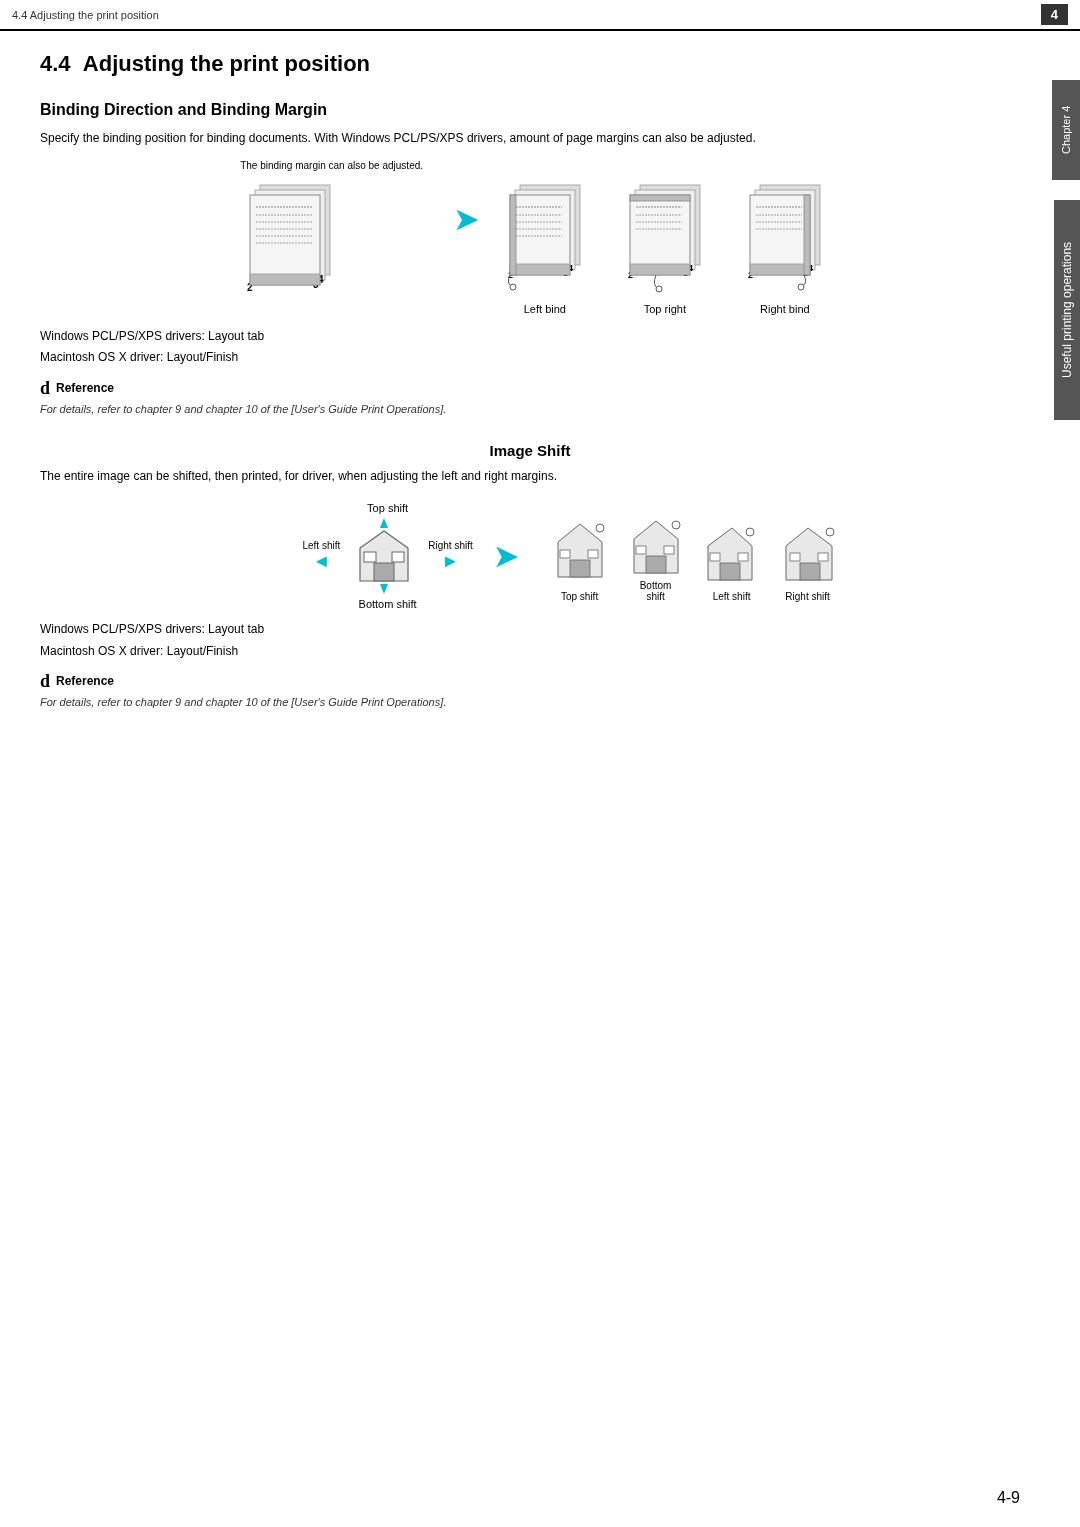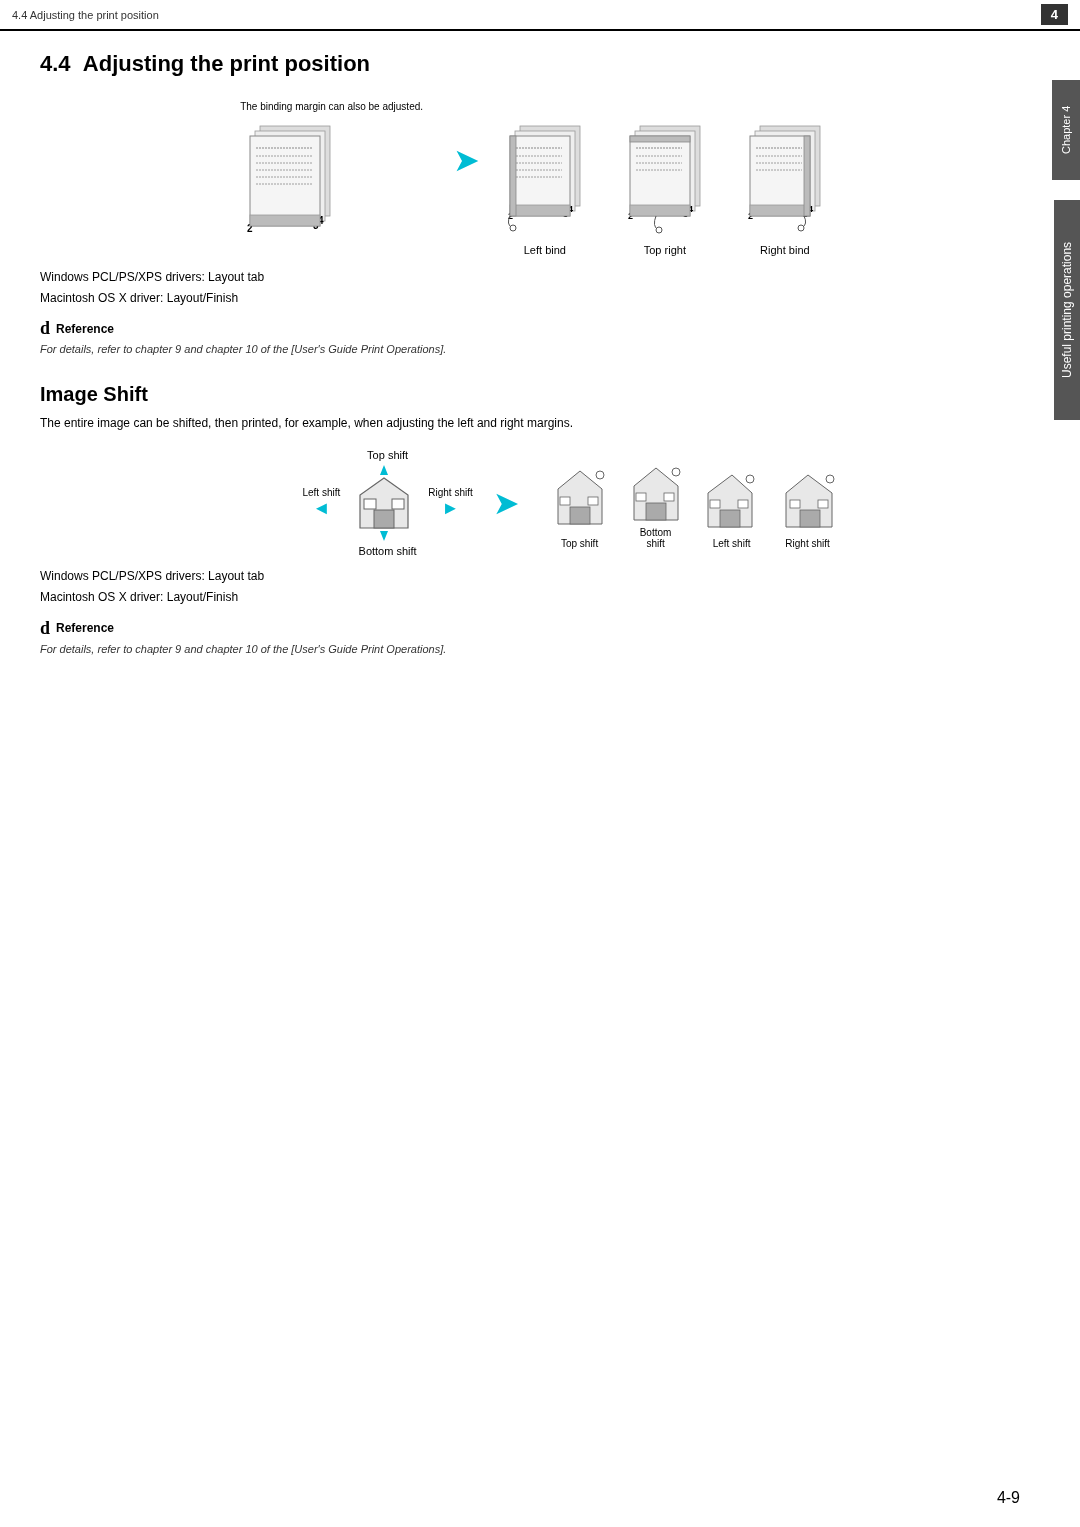--- a/index.html
+++ b/index.html
@@ -76,23 +76,24 @@
       padding-bottom: 4px;
     }
 
     h2 {
       font-size: 16px;
       font-weight: bold;
       margin-bottom: 10px;
     }
 
     h3 {
-      font-size: 20px;
+      font-size: 15px;
       font-weight: bold;
       margin-bottom: 8px;
+      text-align: center;
     }
 
     p {
       font-size: 12px;
       line-height: 1.6;
       margin-bottom: 8px;
     }
 
     .section {
       margin-bottom: 24px;
@@ -204,20 +205,22 @@
   <span>Useful printing operations</span>
 </div>
 
 <div class="content">
 
   <h1>
     <span>4.4</span>&nbsp;&nbsp;<span>Adjusting the print position</span>
   </h1>
 
   <div class="section">
+    <h2>Binding Direction and Binding Margin</h2>
+    <p>Specify the binding position for binding documents. With Windows PCL/PS/XPS drivers, amount of page margins can also be adjusted.</p>
 
     <div class="binding-section-diagram">
 
       <div style="display:flex; flex-direction:column; align-items:flex-start; margin-right:10px;">
         <div style="font-size:10px; margin-bottom:4px; margin-left:10px;">
           <span>The binding margin can also be adjusted.</span>
         </div>
         <svg width="120" height="140">
 
           <rect x="30" y="10" width="70" height="90" fill="#ddd" stroke="#999" stroke-width="0.8"></rect>
@@ -319,21 +322,21 @@
       <div class="reference-title">
         <span class="reference-d">d</span>
         <strong>Reference</strong>
       </div>
       <p class="reference-italic">For details, refer to chapter 9 and chapter 10 of the [User's Guide Print Operations].</p>
     </div>
   </div>
 
   <div class="section">
     <h3>Image Shift</h3>
-    <p>The entire image can be shifted, then printed, for example, when adjusting the left and right margins.</p>
+    <p>The entire image can be shifted, then printed, for driver, when adjusting the left and right margins.</p>
 
     <div style="display:flex; align-items:center; margin: 16px 0 10px 80px; gap:20px;justify-content:center;">
 
       <div style="position:relative; display:flex; flex-direction:column; align-items:center;">
         <div style="font-size:11px; margin-bottom:2px;">
           <span>Top shift</span>
         </div>
         <div style="position:relative; display:flex; align-items:center; gap:0;">
 
           <div style="display:flex; flex-direction:column; align-items:center; margin-right:4px;">

